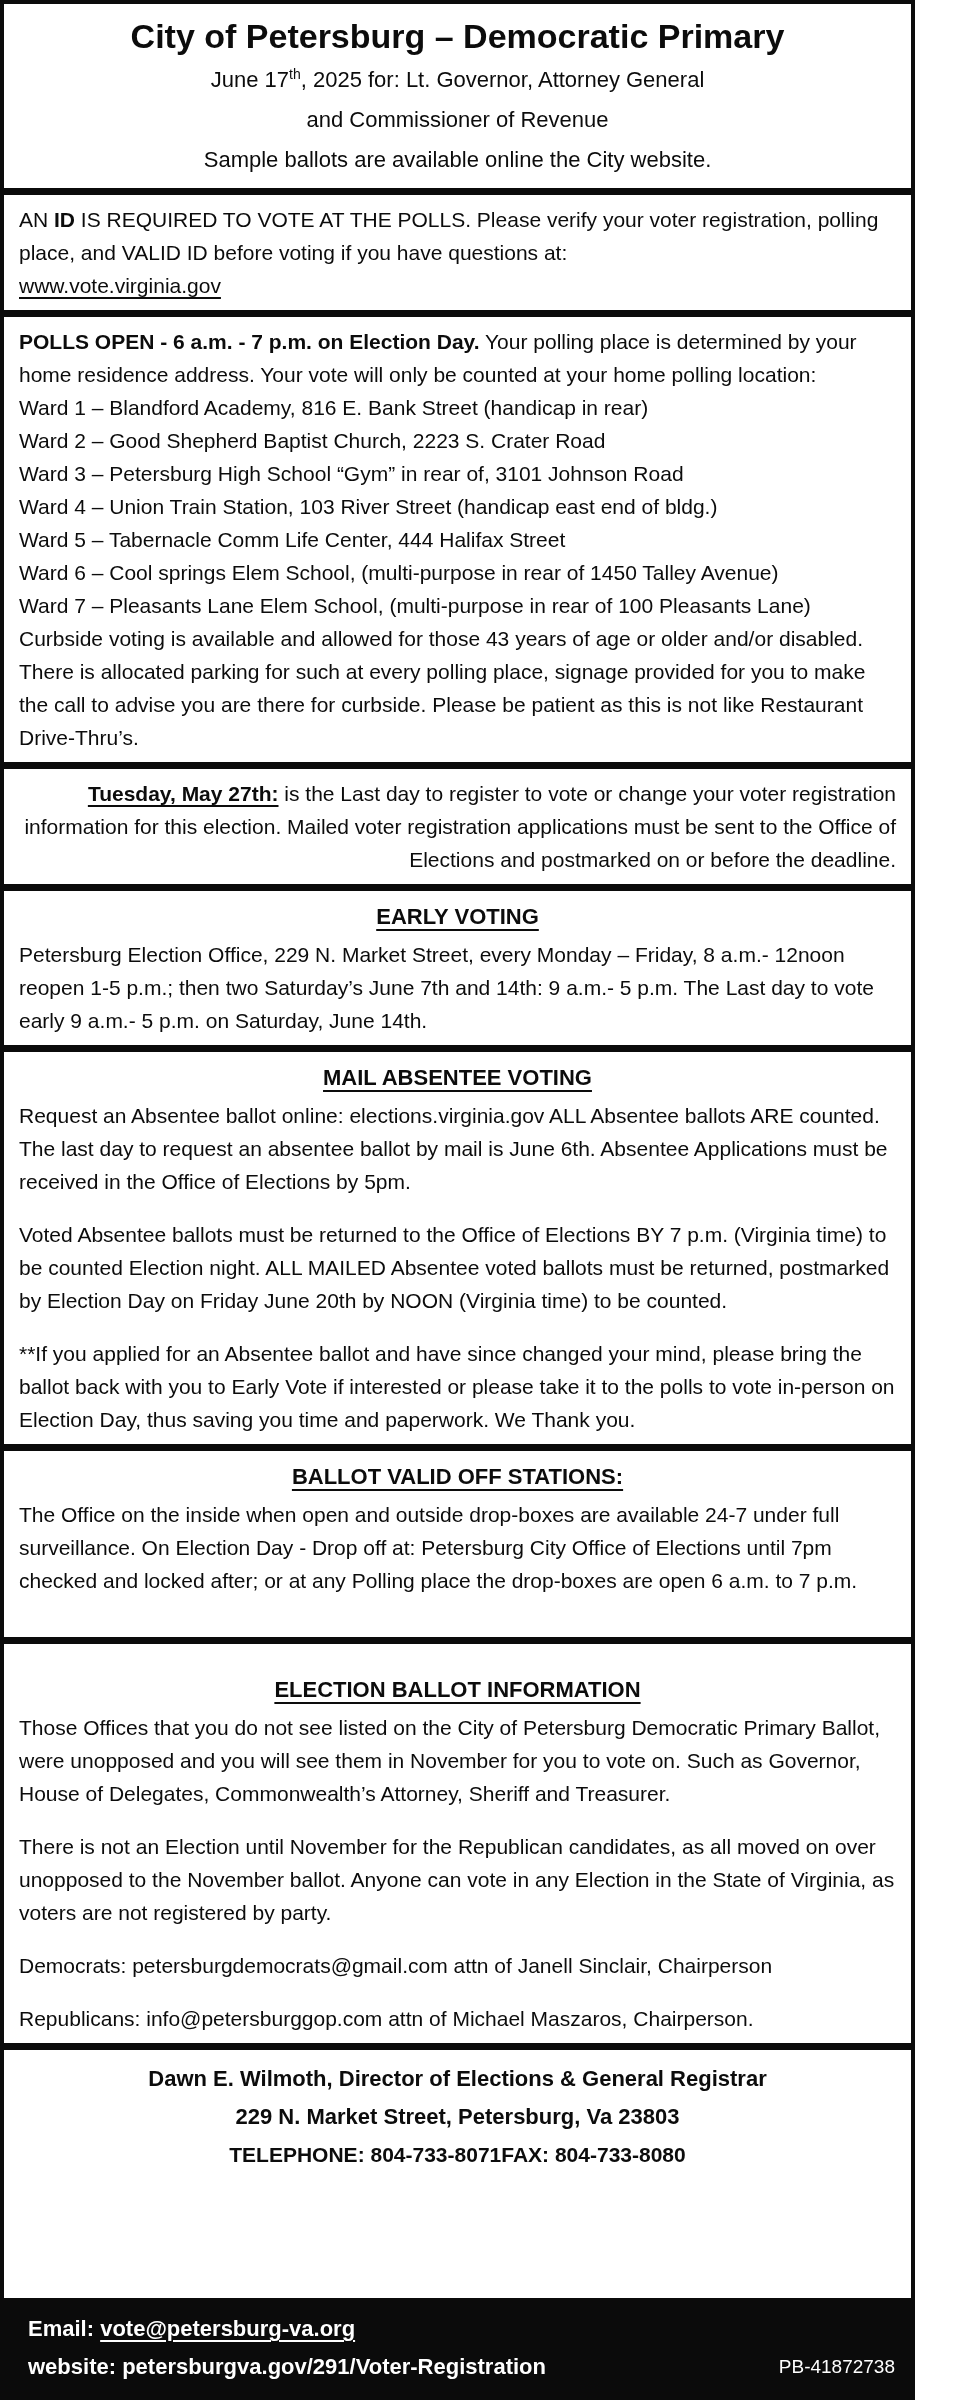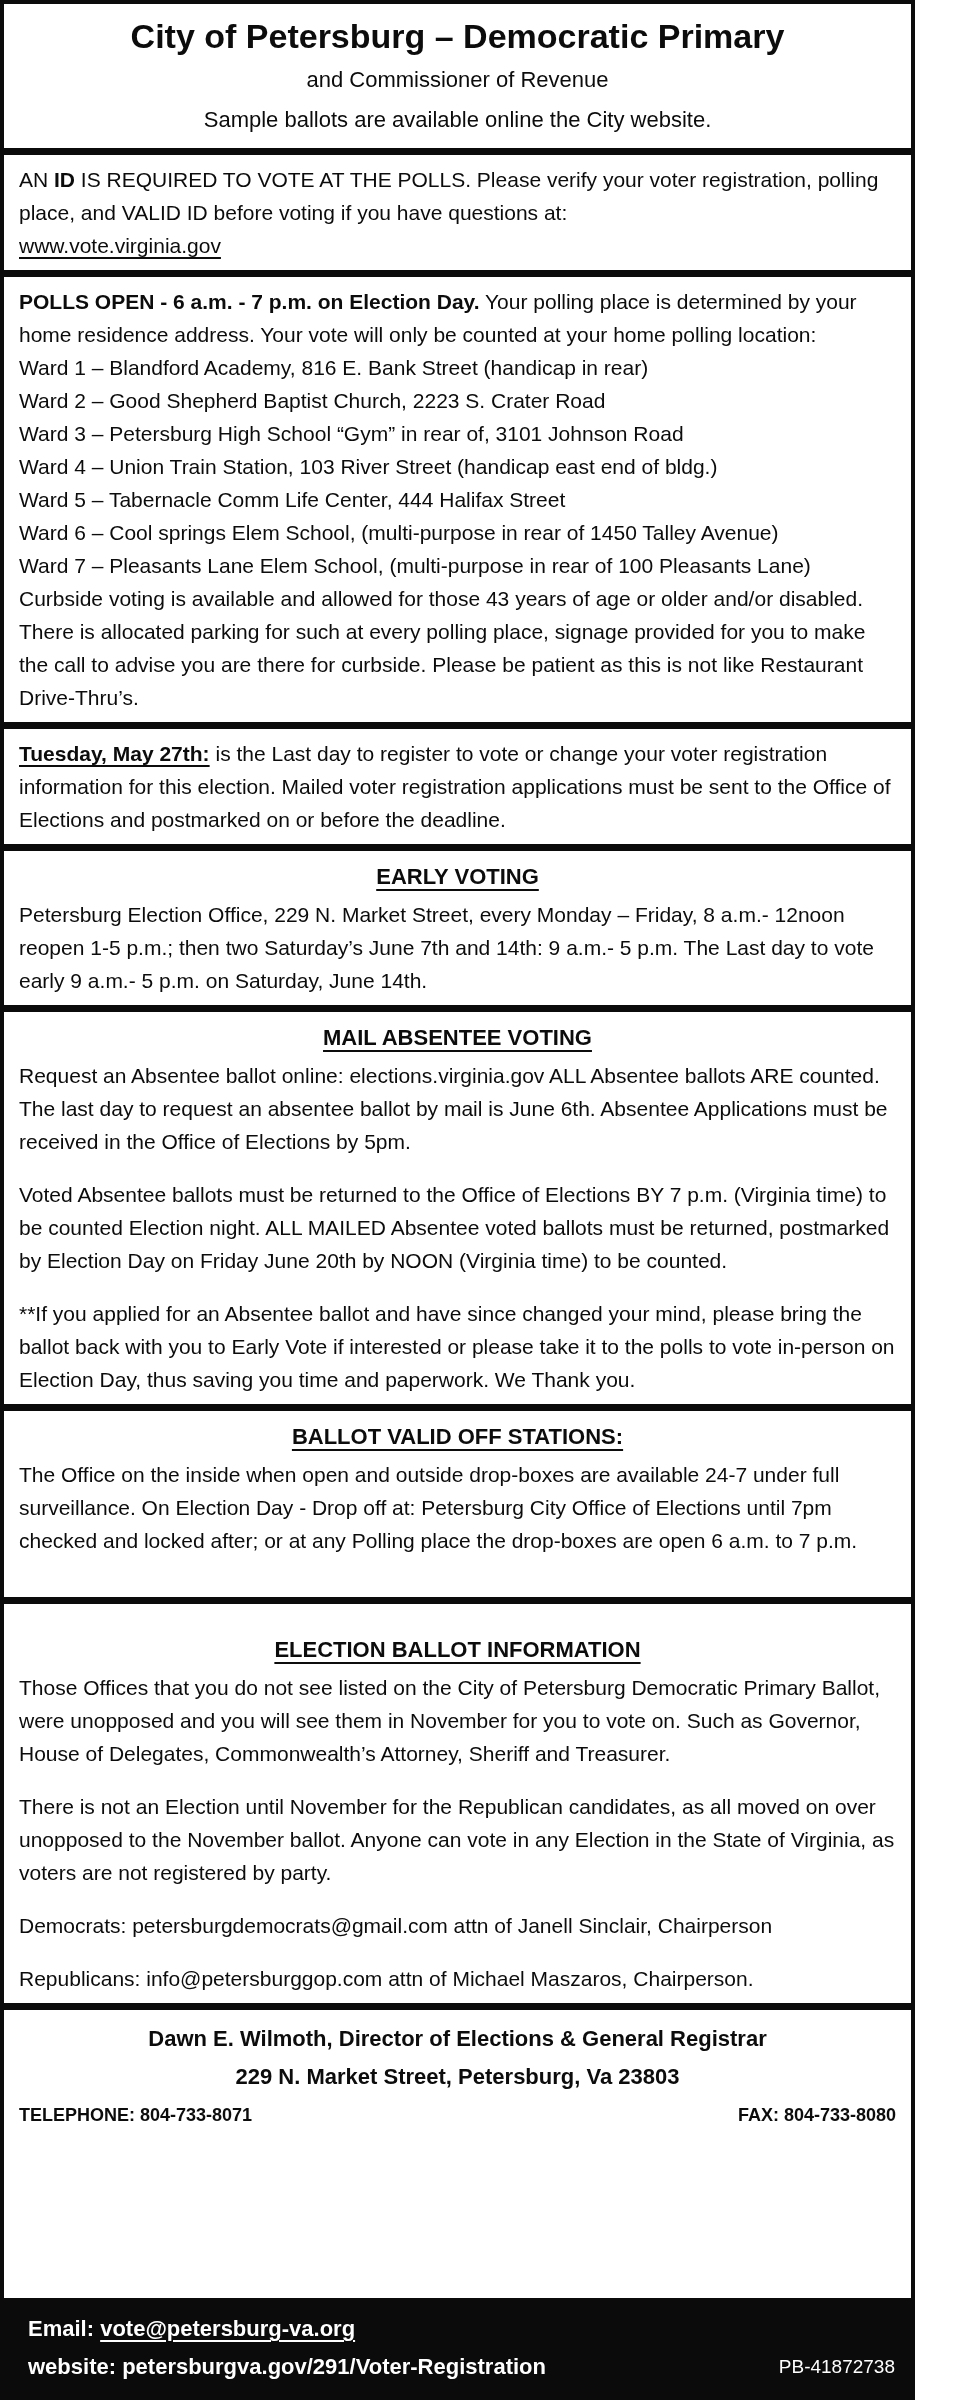--- a/index.html
+++ b/index.html
@@ -26,21 +26,21 @@
   .doc-title { font-size: 34px; line-height: 48px; font-weight: bold; margin: 0; }
   .header-sub { font-size: 22px; line-height: 40px; }
   .sup { font-size: 14px; vertical-align: super; line-height: 0; }
 
   
   .body-text { font-size: 21px; line-height: 33px; margin: 0; }
   .bold { font-weight: bold; }
   .link { color: #0c0c0c; text-decoration: underline; text-decoration-thickness: 2px; text-underline-offset: 4px; cursor: pointer; }
   .para-gap { margin-top: 20px; }
 
-  .centered { text-align: left; }
+  .centered { text-align: right; }
 
   .sec-heading { text-align: center; font-size: 22px; line-height: 36px; margin: 0 0 3px 0; }
   .sec-heading span {
     font-weight: bold;
     text-decoration: underline;
     text-decoration-thickness: 2px;
     text-underline-offset: 5px;
   }
 
   .underline-bold {
@@ -49,21 +49,21 @@
     text-decoration-thickness: 2px;
     text-underline-offset: 4px;
   }
 
   .dropoff { padding-bottom: 40px; }
   .info { padding-top: 28px; }
 
   
   .registrar { padding: 10px 15px 6px; border-bottom: 0; }
   .registrar-line { text-align: center; font-weight: bold; font-size: 22px; line-height: 38px; }
-  .phone-row { display: flex; justify-content: space-between; font-weight: bold; font-size: 18px; line-height: 38px; }
+  .phone-row { display: flex; justify-content: center; font-weight: bold; font-size: 21px; line-height: 38px; }
 
   
   .black-band {
     margin-top: auto;
     background: #0b0b0b;
     color: #ffffff;
     padding: 12px 16px 14px 24px;
     font-size: 22px;
     line-height: 38px;
     font-weight: bold;
@@ -72,20 +72,23 @@
   .website-row { display: flex; justify-content: space-between; align-items: flex-end; }
   .pb-code { font-weight: normal; font-size: 19px; }
 </style>
 </head>
 <body>
 
 <div class="page">
 
   <div class="section header">
     <h1 class="doc-title">City of Petersburg – Democratic Primary</h1>
+    <div class="header-sub">
+      <span>June 17</span><span class="sup">th</span><span>, 2025 for: Lt. Governor, Attorney General</span>
+    </div>
     <div class="header-sub">and Commissioner of Revenue</div>
     <div class="header-sub">Sample ballots are available online the City website.</div>
   </div>
 
   <div class="section">
     <p class="body-text">
       <span>AN </span><span class="bold">ID</span><span> IS REQUIRED TO VOTE AT THE POLLS. Please verify your voter registration, polling place, and VALID ID before voting if you have questions at:</span>
     </p>
     <p class="body-text">
       <span class="link">www.vote.virginia.gov</span>

